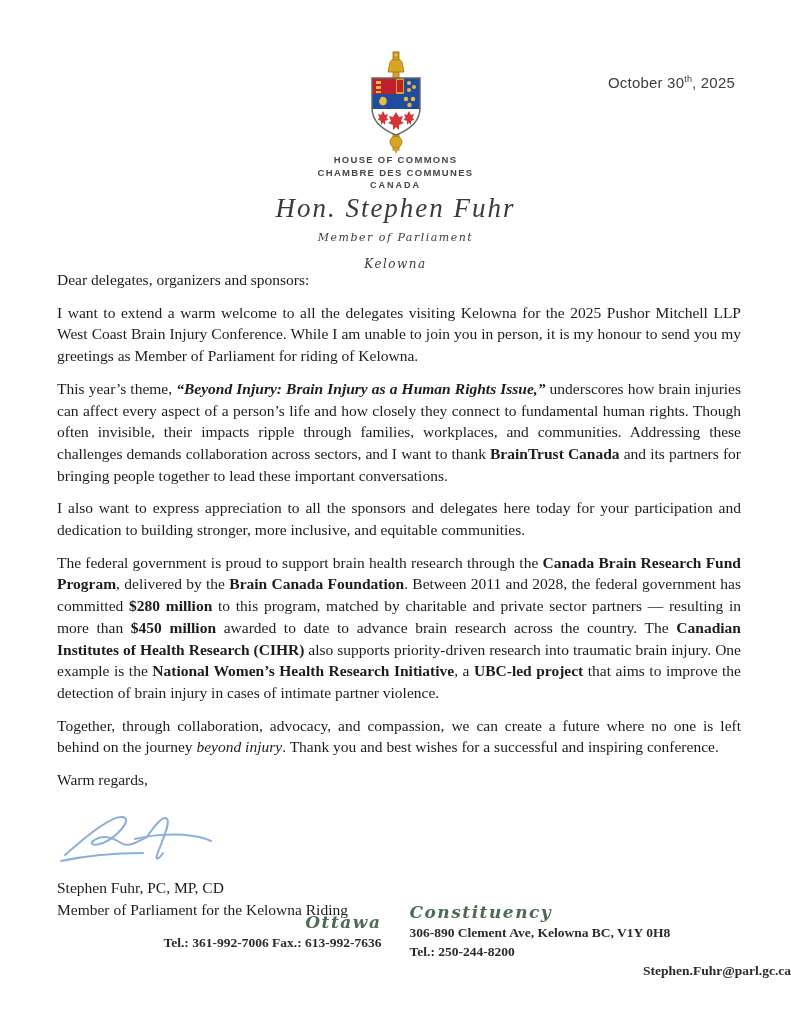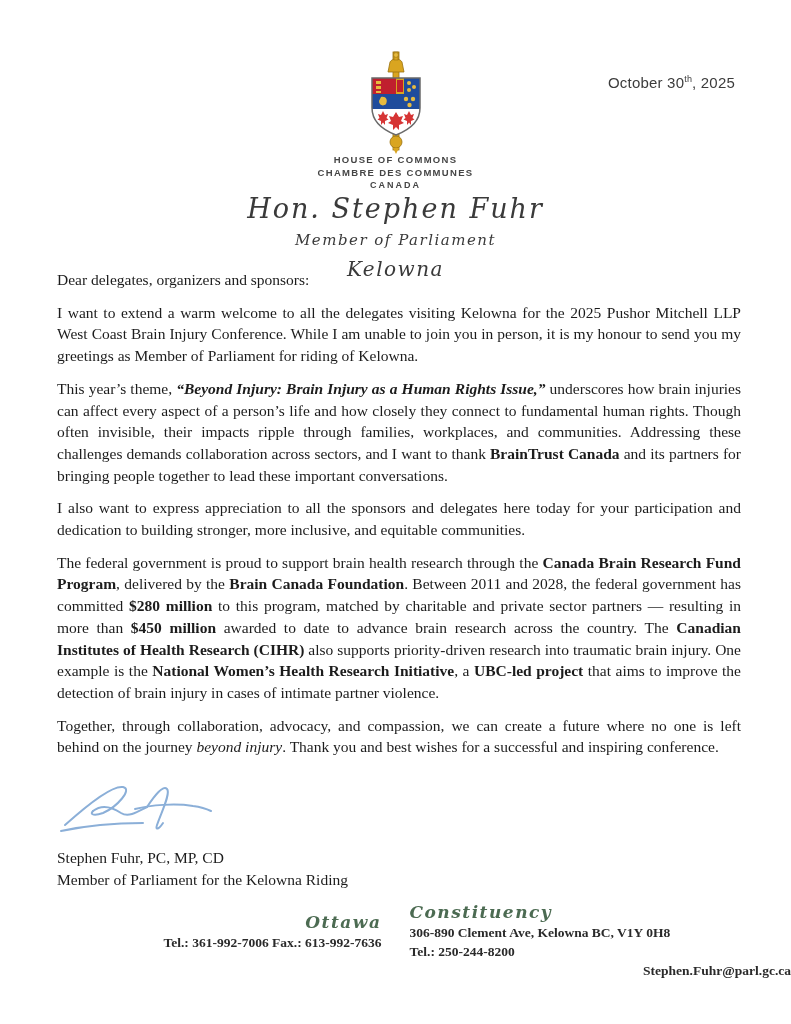--- a/index.html
+++ b/index.html
@@ -13,23 +13,23 @@
 
   .crest { position:absolute; top:50px; left:50%; transform:translateX(-50%); }
 
   .org-block { position:absolute; top:153px; left:0; width:100%; text-align:center;
                font-family:"Liberation Sans", sans-serif; font-weight:bold; color:#454545;
                font-size:9.5px; letter-spacing:1.3px; line-height:13px; }
   .org-canada { font-size:9px; letter-spacing:2px; }
 
   .script { font-family:"DejaVu Serif", serif; font-style:italic; color:#3a3a3a; text-align:center;
             position:absolute; left:0; width:100%; }
-  .hon-name   { top:193px; font-size:27px; letter-spacing:2px; }
-  .mp-title   { top:231px; font-size:15px; letter-spacing:1.5px; }
-  .mp-riding  { top:257px; font-size:20px; letter-spacing:1.5px; }
+  .hon-name   { top:193px; font-size:27px; letter-spacing:2px;font-family:Liberation Serif, serif; }
+  .mp-title   { top:231px; font-size:11px; letter-spacing:1.5px; }
+  .mp-riding  { top:257px; font-size:12px; letter-spacing:1.5px; }
 
   .letter { position:absolute; top:269px; left:57px; width:684px; font-size:15.5px;
             line-height:21.7px; color:#1c1c1c; }
   .salutation { margin-bottom:11px; }
   .letter-p { text-align:justify; margin:0 0 11px 0; }
   .letter-p .b { font-weight:bold; }
   .letter-p .i { font-style:italic; }
   .closing { margin-top:3px; }
 
   .sig-wrap { margin-top:8px; height:78px; position:relative; }
@@ -111,20 +111,21 @@
     <div class="salutation">Dear delegates, organizers and sponsors:</div>
 
     <div>
         <p class="letter-p"><span>I want to extend a warm welcome to all the delegates visiting Kelowna for the 2025 Pushor Mitchell LLP West Coast Brain Injury Conference. While I am unable to join you in person, it is my honour to send you my greetings as Member of Parliament for riding of Kelowna.</span></p>
         <p class="letter-p"><span>This year’s theme, </span><span class="b i">“Beyond Injury: Brain Injury as a Human Rights Issue,”</span><span> underscores how brain injuries can affect every aspect of a person’s life and how closely they connect to fundamental human rights. Though often invisible, their impacts ripple through families, workplaces, and communities. Addressing these challenges demands collaboration across sectors, and I want to thank </span><span class="b">BrainTrust Canada</span><span> and its partners for bringing people together to lead these important conversations.</span></p>
         <p class="letter-p"><span>I also want to express appreciation to all the sponsors and delegates here today for your participation and dedication to building stronger, more inclusive, and equitable communities.</span></p>
         <p class="letter-p"><span>The federal government is proud to support brain health research through the </span><span class="b">Canada Brain Research Fund Program</span><span>, delivered by the </span><span class="b">Brain Canada Foundation</span><span>. Between 2011 and 2028, the federal government has committed </span><span class="b">$280 million</span><span> to this program, matched by charitable and private sector partners — resulting in more than </span><span class="b">$450 million</span><span> awarded to date to advance brain research across the country. The </span><span class="b">Canadian Institutes of Health Research (CIHR)</span><span> also supports priority-driven research into traumatic brain injury. One example is the </span><span class="b">National Women’s Health Research Initiative</span><span>, a </span><span class="b">UBC-led project</span><span> that aims to improve the detection of brain injury in cases of intimate partner violence.</span></p>
         <p class="letter-p"><span>Together, through collaboration, advocacy, and compassion, we can create a future where no one is left behind on the journey </span><span class="i">beyond injury</span><span>.  Thank you and best wishes for a successful and inspiring conference.</span></p>
       </div>
 
+    <div class="closing">Warm regards,</div>
 
     <div class="sig-wrap">
       <svg class="sig-svg" width="170" height="64" viewBox="0 0 170 64">
         <g fill="none" stroke="#85abd6" stroke-width="2" stroke-linecap="round" opacity="0.95">
           <path d="M6 52 C 26 34, 52 12, 64 14 C 74 16, 58 34, 44 40 C 36 43, 30 42, 34 38"></path>
           <path d="M34 38 C 44 30, 56 36, 62 40 C 70 45, 80 38, 88 34"></path>
           <path d="M88 34 C 96 22, 104 12, 108 16 C 112 20, 102 40, 98 52 C 96 58, 100 56, 104 50"></path>
           <path d="M76 36 C 92 32, 116 30, 134 33 C 142 34, 148 36, 152 38"></path>
           <path d="M2 58 C 30 52, 60 50, 84 50"></path>
         </g>

